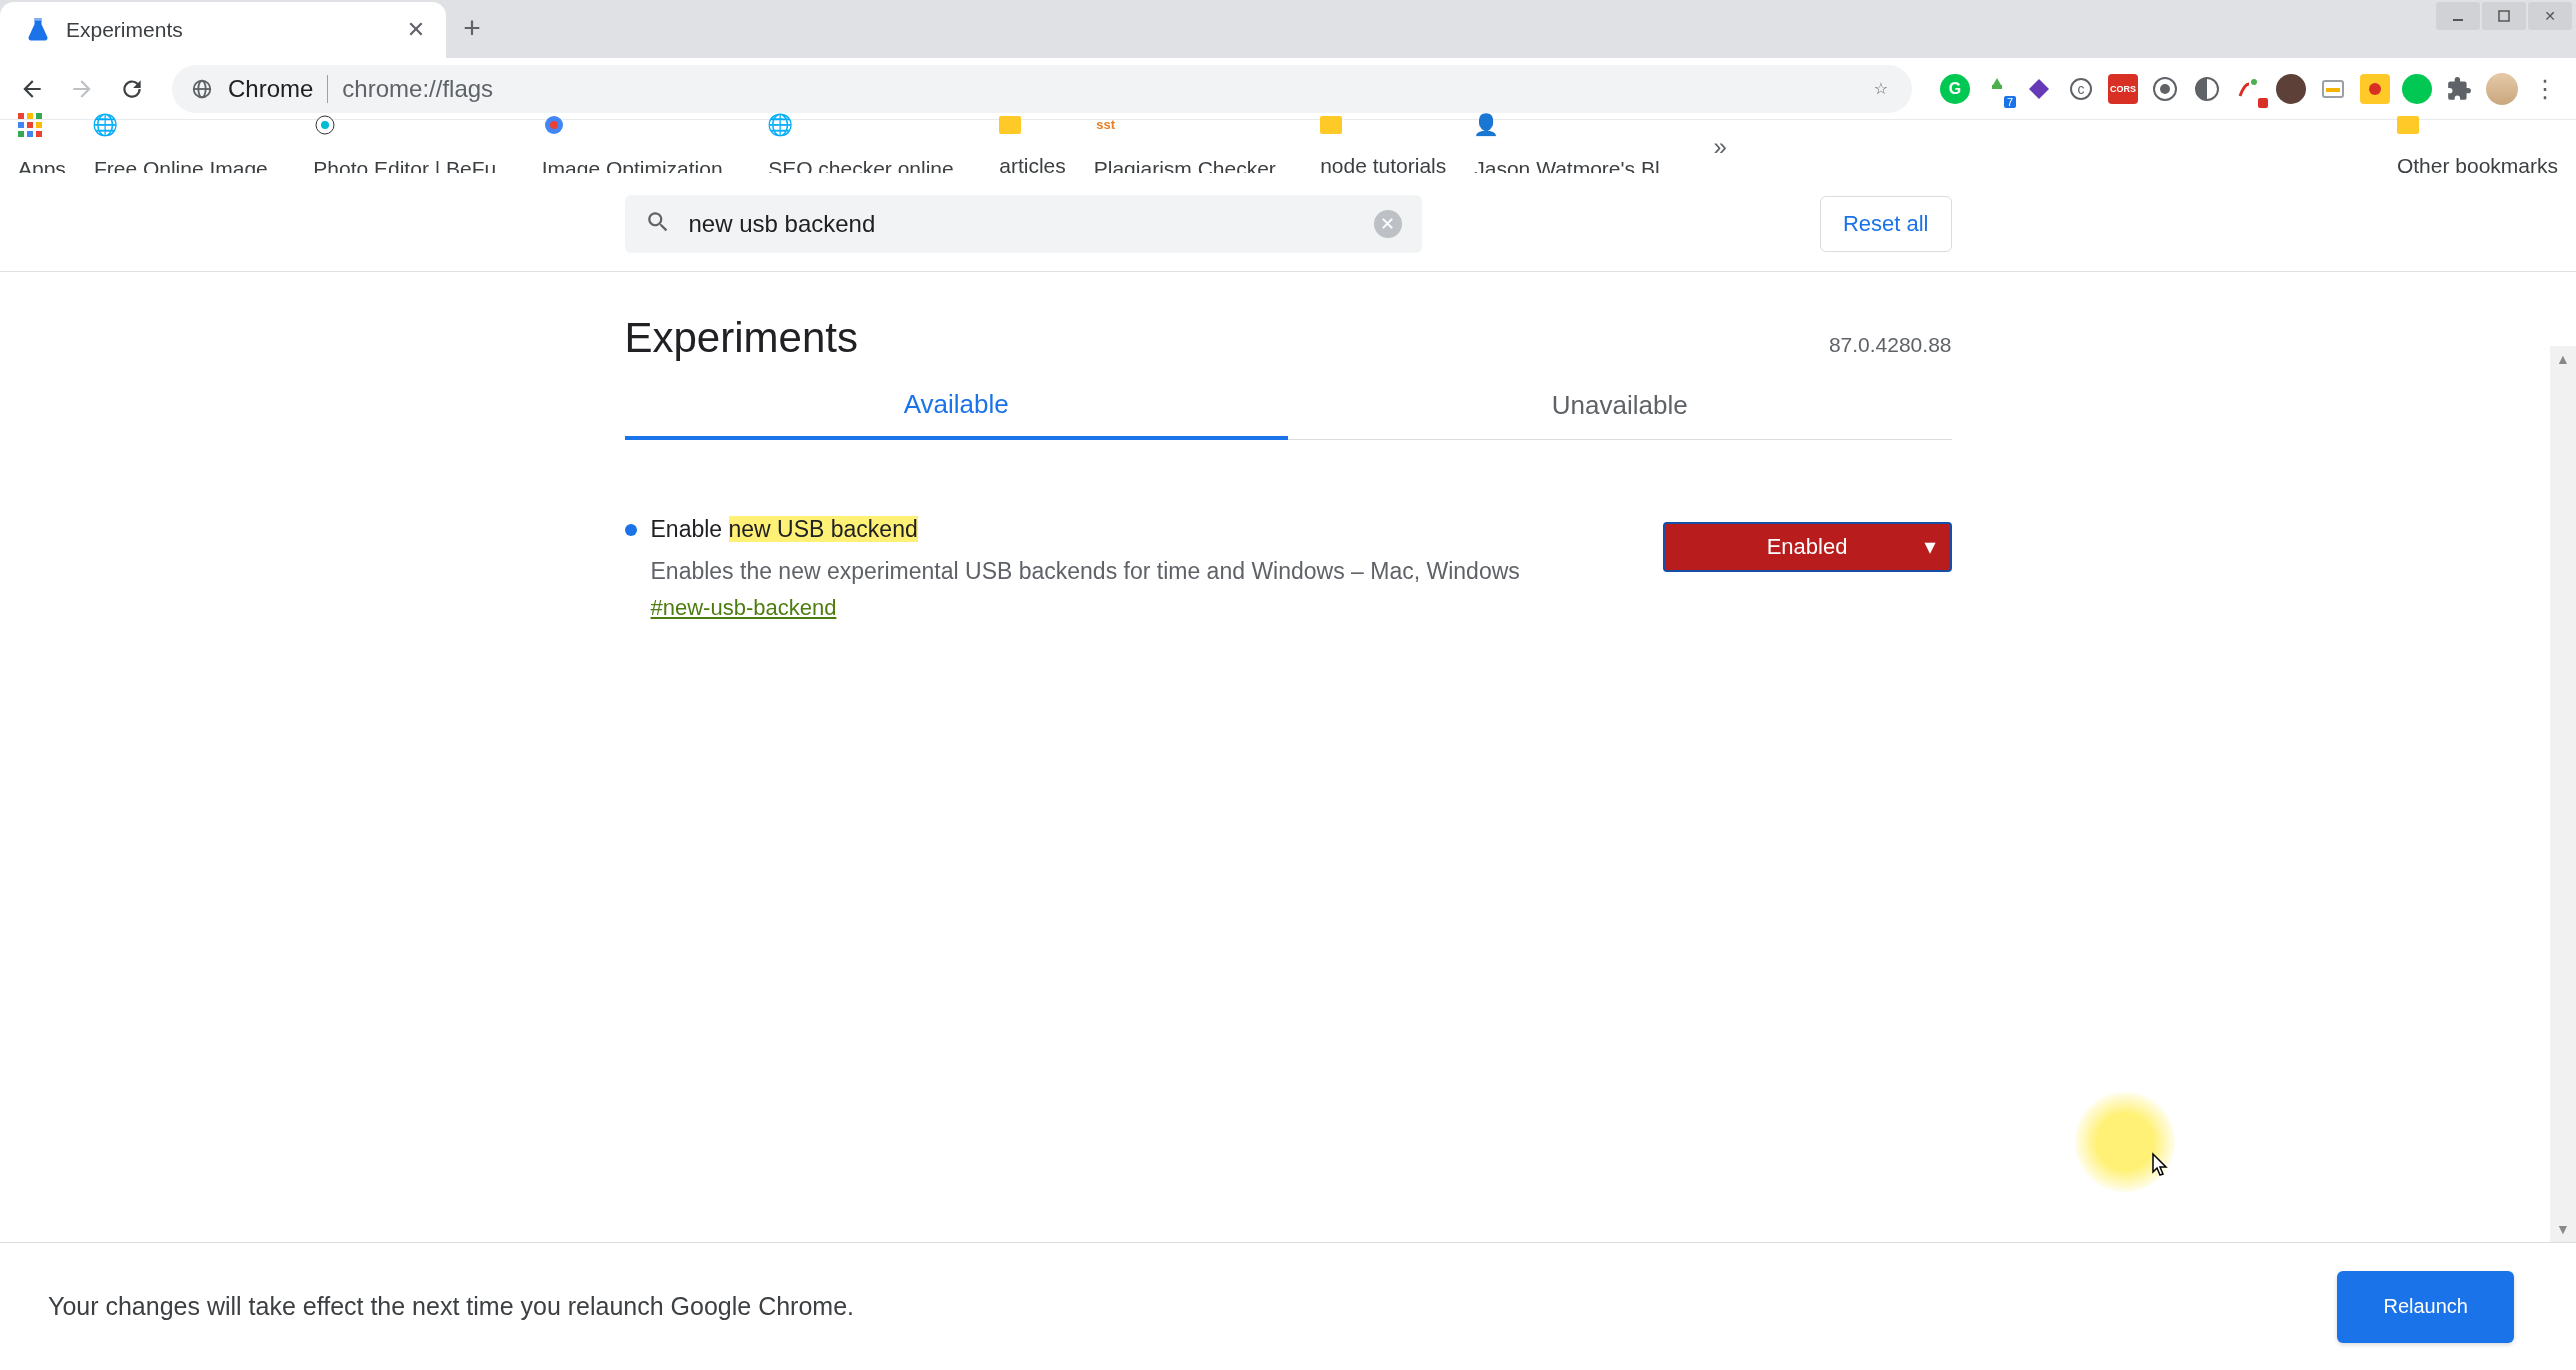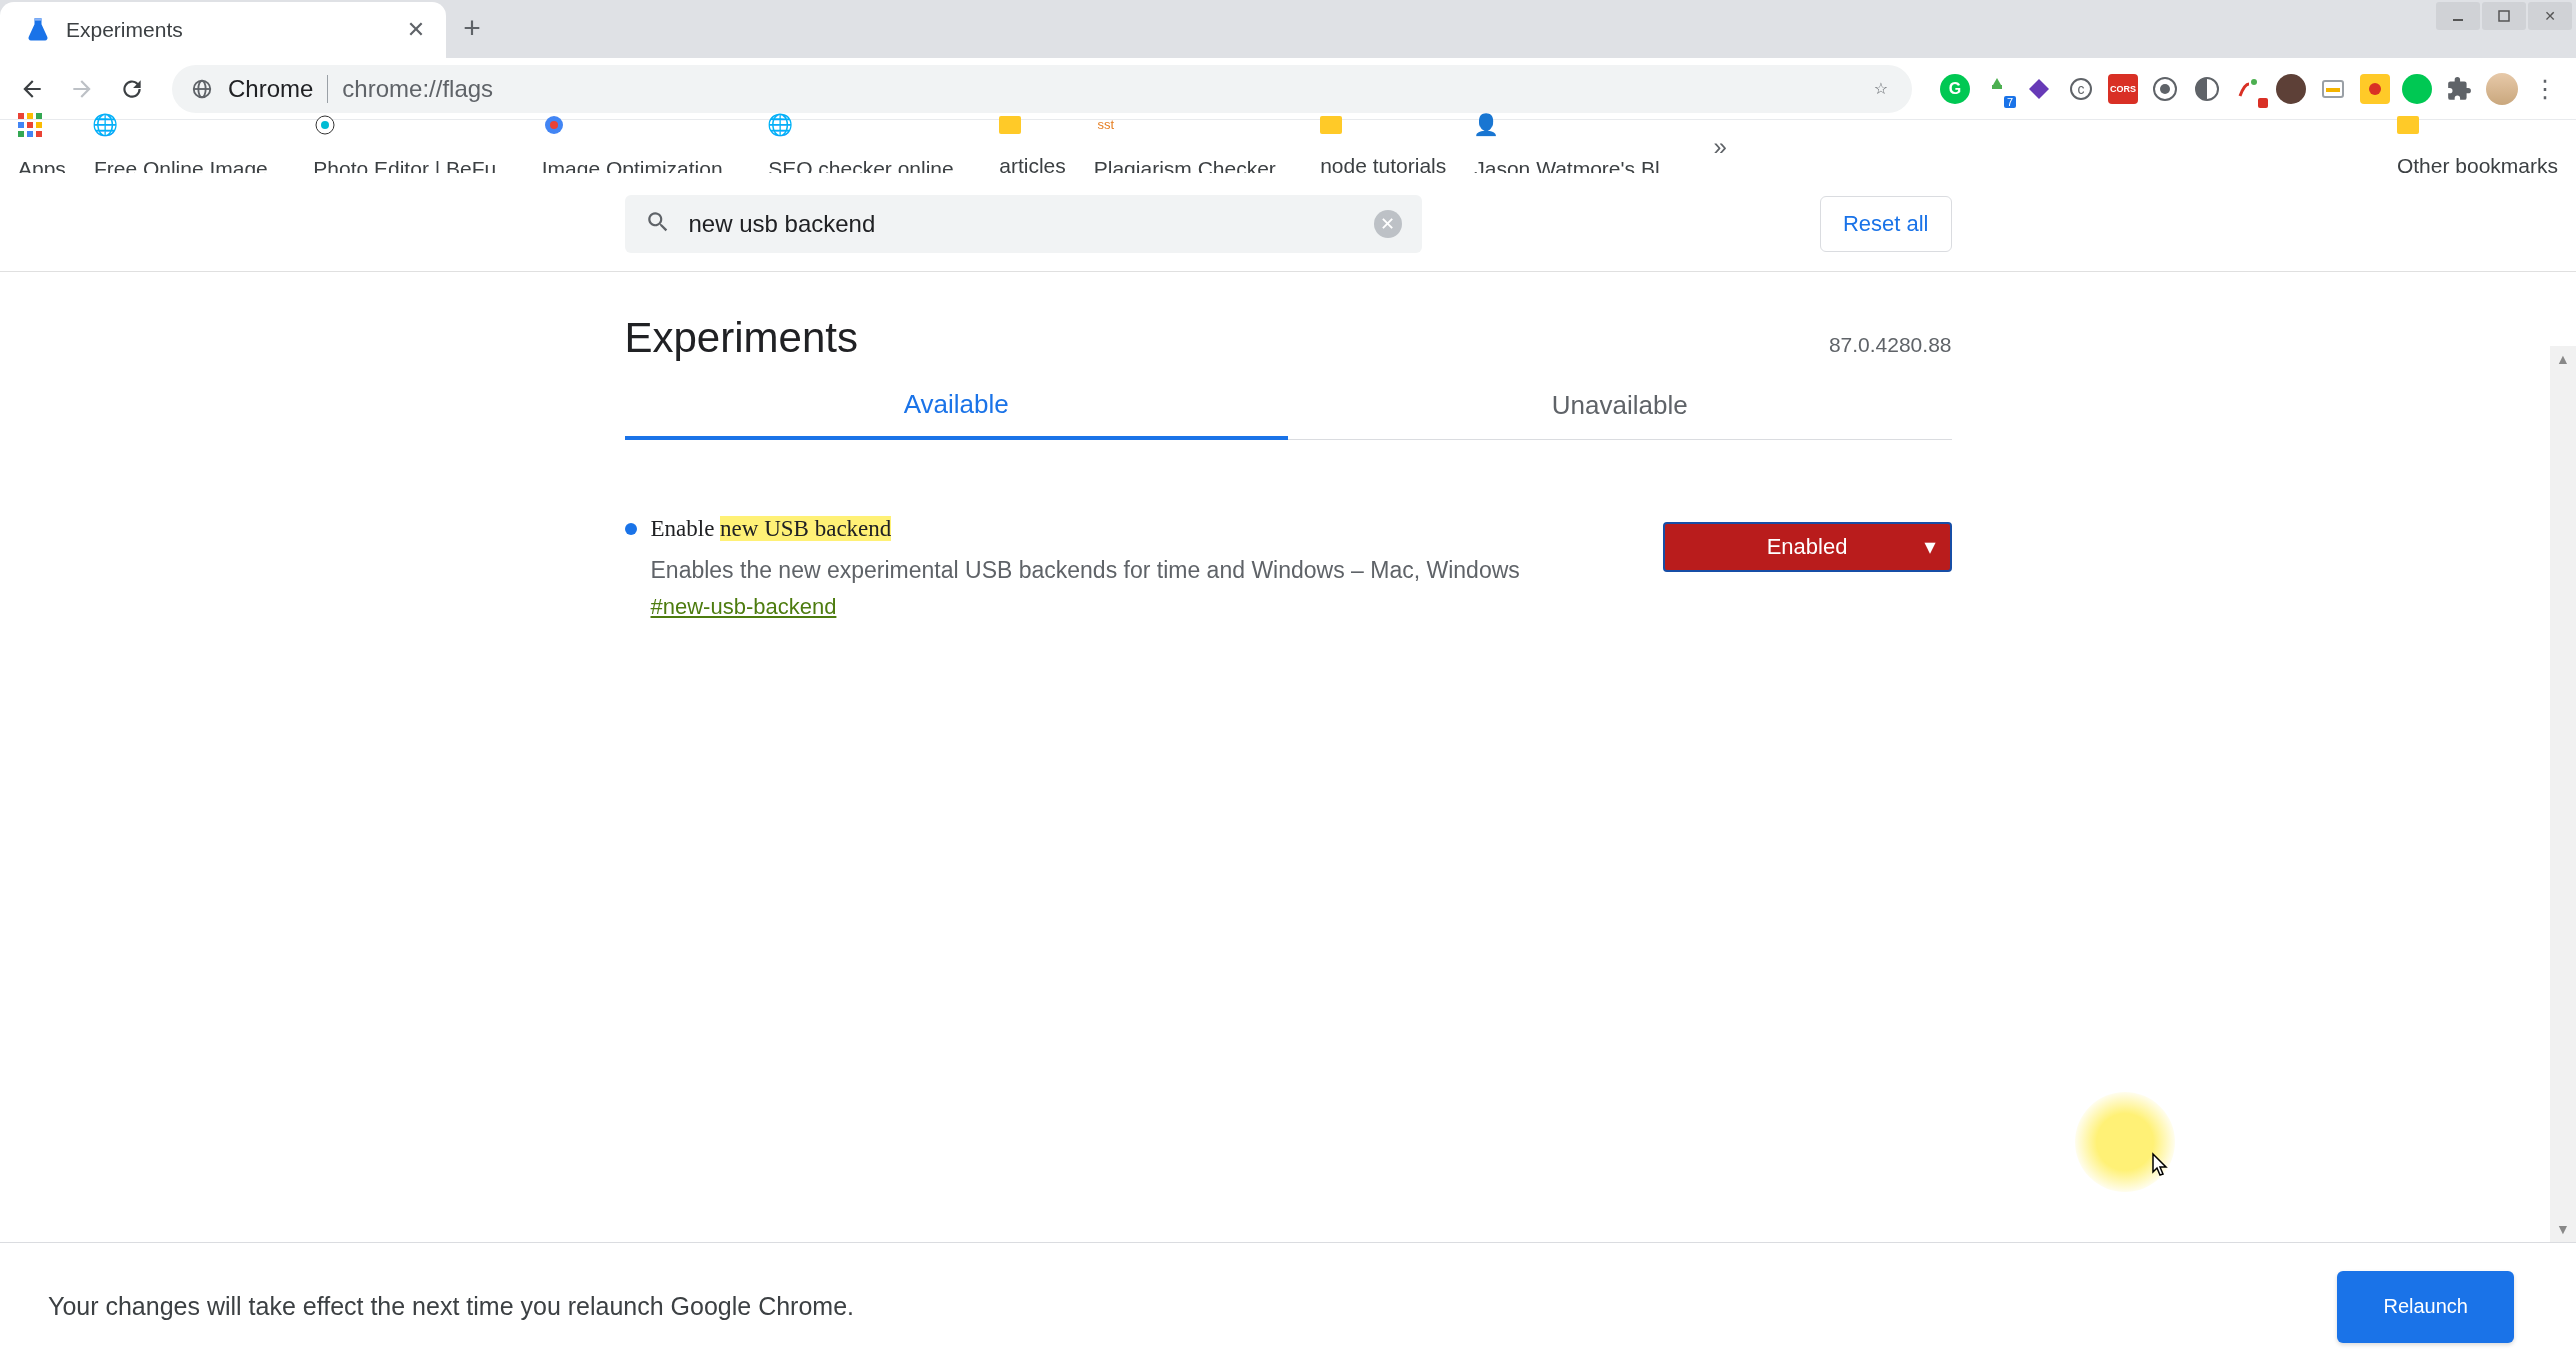--- a/index.html
+++ b/index.html
@@ -58,21 +58,21 @@
 .version { font-size: 21px; color: #5f6368; }
 
 .tabs { display: flex; }
 .tab-btn { flex: 1; height: 68px; display: flex; align-items: center; justify-content: center; font-size: 26px; color: #5f6368; border-bottom: 1px solid #dadce0; }
 .tab-btn.active { color: #1a73e8; border-bottom: 4px solid #1a73e8; }
 
 .flag { display: flex; gap: 30px; padding: 76px 0 0; }
 .flag-left { flex: 1; }
 .flag-title-row { display: flex; align-items: center; gap: 14px; }
 .dot { width: 12px; height: 12px; border-radius: 50%; background: #1a73e8; }
-.flag-title { font-size: 23px; color: #202124; font-weight: 500; font-family: Liberation Serif, serif; }
+.flag-title { font-size: 23px; color: #202124; font-weight: 500; }
 .hl { background: #fff176; }
 .flag-desc { font-size: 23px; color: #5f6368; margin: 12px 0 8px 26px; line-height: 1.4; }
 .flag-anchor { font-size: 22px; color: #4d7c0f; text-decoration: underline; margin-left: 26px; display:inline-block; }
 .flag-right { width: 289px; padding-top: 6px; }
 .select { width: 100%; height: 50px; border: 2px solid #174ea6; background: #b91c1c; color: #fff; border-radius: 4px; font-size: 22px; padding: 0 18px; display: flex; align-items: center; justify-content: center; position: relative; }
 .select .chev { position: absolute; right: 14px; }
 
 
 .footer { position: absolute; left: 0; right: 0; bottom: 0; height: 128px; background: #fff; border-top: 1px solid #dadce0; display: flex; align-items: center; justify-content: space-between; padding: 0 62px 0 48px; }
 .footer-msg { font-size: 25px; color: #3c4043; }
@@ -248,21 +248,21 @@
     </div>
   <div class="bk-item">
       <span class="bk-icon">🌐</span>
       <span>SEO checker online...</span>
     </div>
   <div class="bk-item">
       <span class="bk-folder"></span>
       <span>articles</span>
     </div>
   <div class="bk-item">
-      <span class="bk-icon" style="color:#e67e22;font-size:13px;font-weight:normal">sst</span>
+      <span class="bk-icon" style="color:#e67e22;font-size:13px;font-weight:bold">sst</span>
       <span>Plagiarism Checker...</span>
     </div>
   <div class="bk-item">
       <span class="bk-folder"></span>
       <span>node tutorials</span>
     </div>
   <div class="bk-item">
       <span class="bk-icon">👤</span>
       <span>Jason Watmore's Bl...</span>
     </div>

